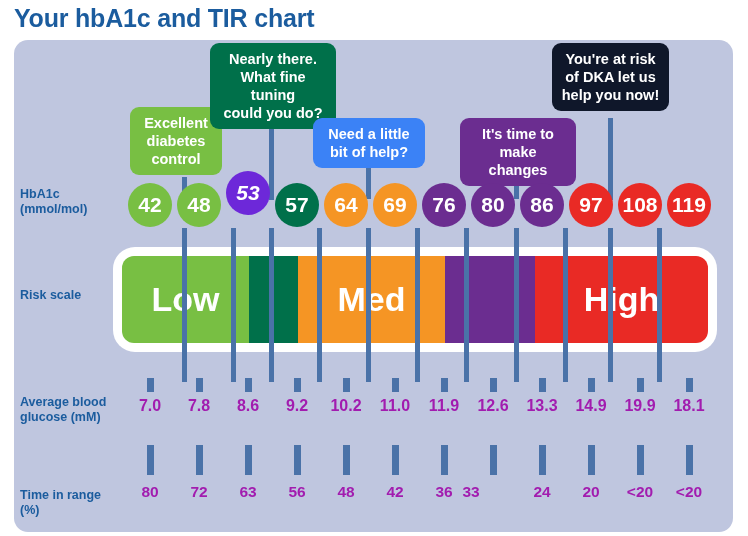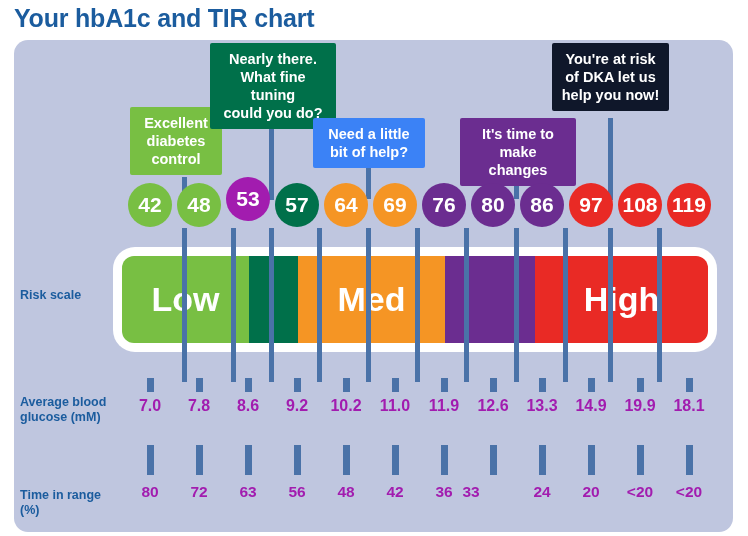--- a/index.html
+++ b/index.html
@@ -44,21 +44,21 @@
   
   .stem {
     position:absolute;
     width:5px;
     background:#4a72a8;
   }
 
   
   .callout {
     position:absolute;
-    border-radius:2px;
+    border-radius:9px;
     color:#ffffff;
     font-weight:bold;
     font-size:14.5px;
     line-height:18px;
     text-align:center;
     padding:7px 9px;
     white-space:pre-line;
   }
 
   
@@ -127,20 +127,22 @@
 </style>
 </head>
 <body>
 
 <div id="root">
 
   <div class="title">Your hbA1c and TIR chart</div>
 
   <div class="panel"></div>
 
+  <div class="row-label" id="lbl-hba1c">HbA1c
+(mmol/mol)</div>
   <div class="row-label" id="lbl-risk">Risk scale</div>
   <div class="row-label" id="lbl-abg">Average blood
 glucose (mM)</div>
   <div class="row-label" id="lbl-tir">Time in range
 (%)</div>
 
   <div id="layer-stems">
       <div class="stem" style="left: 182px; top: 177px; height: 22px;"></div>
       <div class="stem" style="left: 269px; top: 118px; height: 82px;"></div>
       <div class="stem" style="left: 366px; top: 166px; height: 33px;"></div>
@@ -158,21 +160,21 @@
 bit of help?</div>
       <div class="callout" style="left: 460px; top: 118px; width: 116px; background: rgb(107, 45, 144);">It's time to
 make changes</div>
       <div class="callout" style="left: 552px; top: 43px; width: 117px; background: #0f172a;">You're at risk
 of DKA let us
 help you now!</div>
     </div>
   <div id="layer-circles">
       <div class="circle" style="left: 128px; top: 183px; background: rgb(120, 191, 67);">42</div>
       <div class="circle" style="left: 177px; top: 183px; background: rgb(120, 191, 67);">48</div>
-      <div class="circle" style="left: 226px; top: 177px; background: #a21caf;">53</div>
+      <div class="circle" style="left: 226px; top: 171px; background: #6d28d9; font-style: italic;">53</div>
       <div class="circle" style="left: 275px; top: 183px; background: rgb(0, 112, 74);">57</div>
       <div class="circle" style="left: 324px; top: 183px; background: rgb(245, 149, 36);">64</div>
       <div class="circle" style="left: 373px; top: 183px; background: rgb(245, 149, 36);">69</div>
       <div class="circle" style="left: 422px; top: 183px; background: rgb(107, 45, 144);">76</div>
       <div class="circle" style="left: 471px; top: 183px; background: rgb(107, 45, 144);">80</div>
       <div class="circle" style="left: 520px; top: 183px; background: rgb(107, 45, 144);">86</div>
       <div class="circle" style="left: 569px; top: 183px; background: rgb(233, 42, 37);">97</div>
       <div class="circle" style="left: 618px; top: 183px; background: rgb(233, 42, 37);">108</div>
       <div class="circle" style="left: 667px; top: 183px; background: rgb(233, 42, 37);">119</div>
     </div>

